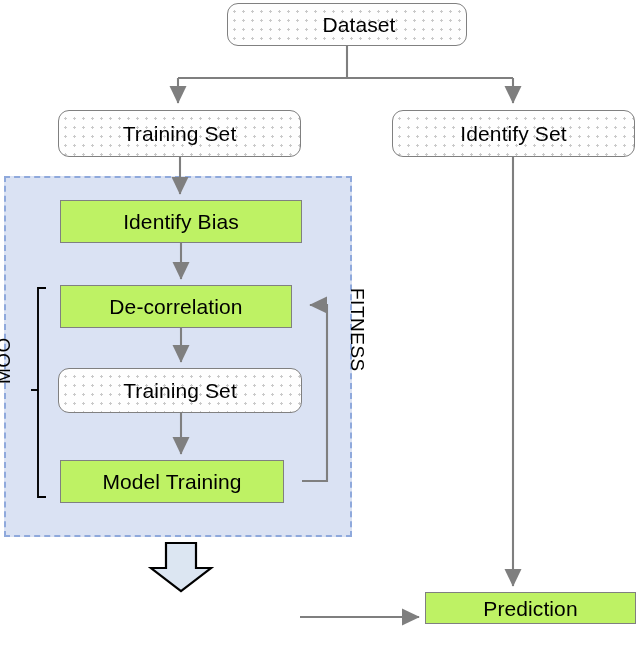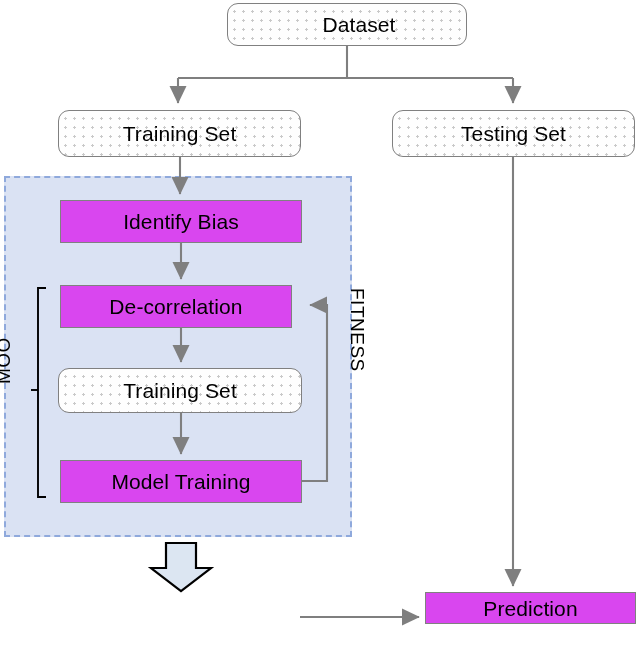--- a/index.html
+++ b/index.html
@@ -36,21 +36,21 @@
     background-image:
       radial-gradient(#c9c9c9 1.05px, transparent 1.15px);
     background-size: 9px 9px;
     background-position: 2px 3px;
     border: 1.6px solid #808080;
     border-radius: 11px;
   }
 
   
   .node-process {
-    background-color: #d946ef;
+    background-color: #bef264;
     border: 1.7px solid #808080;
     border-radius: 0px;
   }
 
   
   #moo-region {
     position: absolute;
     box-sizing: border-box;
     left: 4px;
     top: 176px;
@@ -144,36 +144,36 @@
 
   <div class="node node-data" style="left:227px; top:3px; width:240px; height:43px;padding-left:24px;">
     <span>Dataset</span>
   </div>
 
   <div class="node node-data" style="left:58px; top:110px; width:243px; height:47px;">
     <span>Training Set</span>
   </div>
 
   <div class="node node-data" style="left:392px; top:110px; width:243px; height:47px;">
-    <span>Testing Set</span>
+    <span>Identify Set</span>
   </div>
 
   <div class="node node-process" style="left:60px; top:200px; width:242px; height:43px;">
     <span>Identify Bias</span>
   </div>
 
   <div class="node node-process" style="left:60px; top:285px; width:232px; height:43px;">
     <span>De-correlation</span>
   </div>
 
   <div class="node node-data" style="left:58px; top:368px; width:244px; height:45px;">
     <span>Training Set</span>
   </div>
 
-  <div class="node node-process" style="left:60px; top:460px; width:242px; height:43px;">
+  <div class="node node-process" style="left:60px; top:460px; width:224px; height:43px;">
     <span>Model Training</span>
   </div>
 
 
   <div class="node node-process" style="left:425px; top:592px; width:211px; height:32px;">
     <span>Prediction</span>
   </div>
 
   <div class="vlabel" id="moo-label">MOO</div>
 

